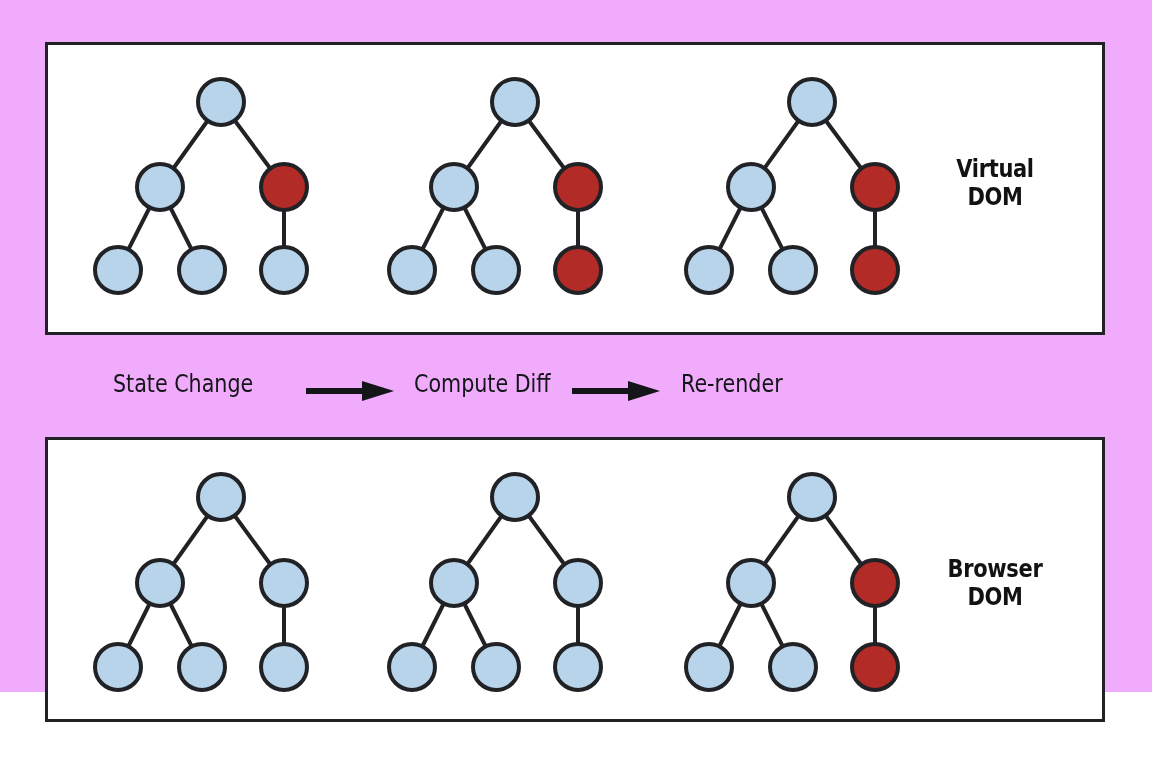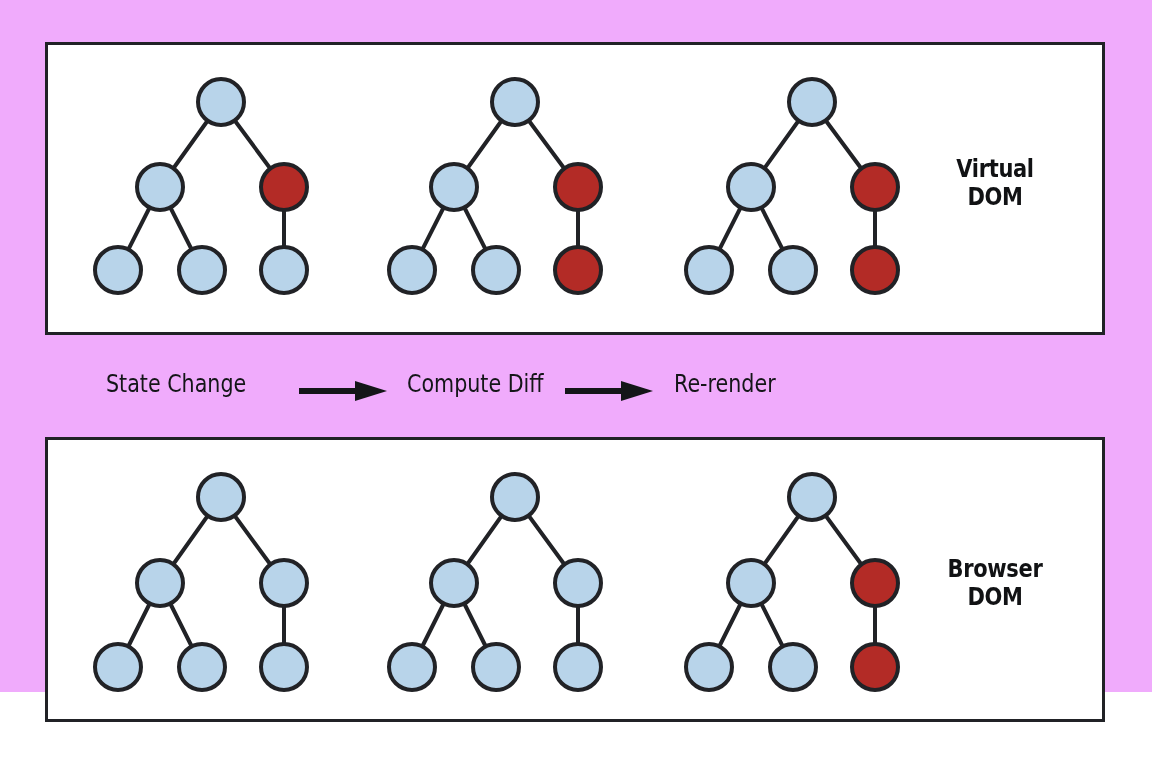--- a/index.html
+++ b/index.html
@@ -74,21 +74,21 @@
     left: 0;
     top: 0;
     width: 1152px;
     height: 762px;
     pointer-events: none;
   }
 
   
   #flow-row {
     position: absolute;
-    left: 38px;
+    left: 45px;
     top: 358px;
     width: 1060px;
     height: 56px;
   }
   .flow-text {
     position: absolute;
     font-family: "DejaVu Sans", sans-serif;
     font-weight: 400;
     font-size: 24px;
     color: #141518;

